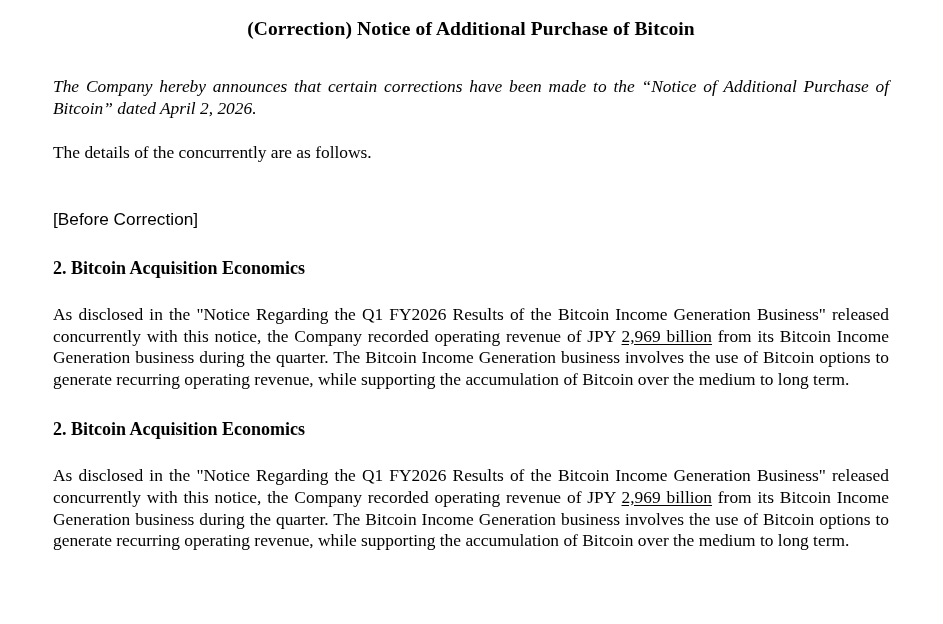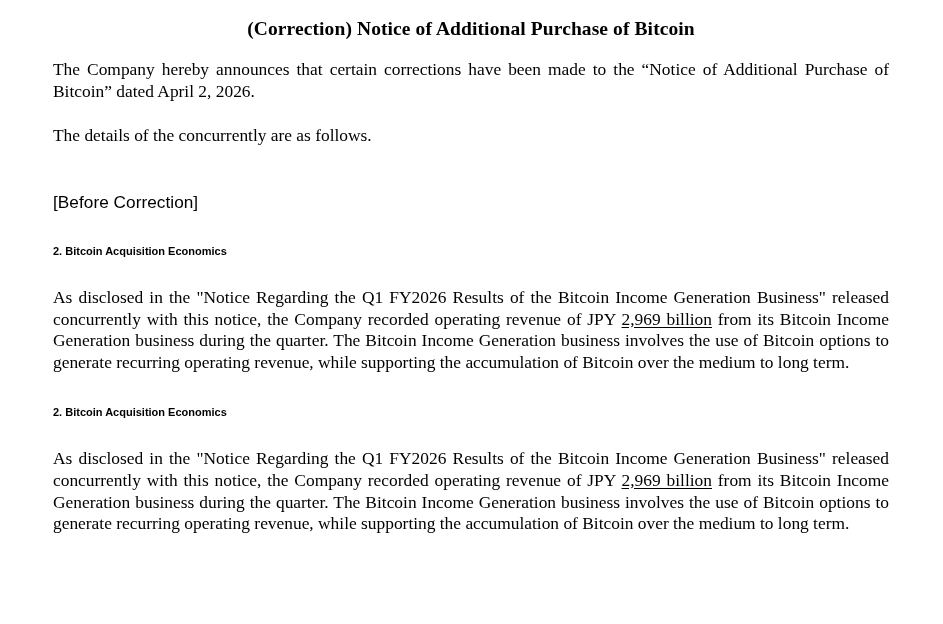--- a/index.html
+++ b/index.html
@@ -45,21 +45,22 @@
   .body-para {
     font-size: 17.4px;
     line-height: 21.8px;
     text-align: justify;
     text-justify: inter-word;
     margin: 0;
     padding: 0;
   }
 
   .para-intro {
-    margin-top: 19px;
+    margin-top: 36px;
+    font-style: italic;
   }
 
   .para-details {
     margin-top: 22px;
   }
 
   .section-label {
     font-family: "Liberation Sans", "DejaVu Sans", sans-serif;
     font-size: 17.2px;
     line-height: 21px;
@@ -70,23 +71,23 @@
 
   .label-before {
     margin-top: 45px;
   }
 
   .label-after {
     margin-top: 29px;
   }
 
   .section-heading {
-    font-family: Liberation Sans, sans-serif;
+    font-family: Liberation Serif, serif;
     font-weight: bold;
-    font-size: 11px;
+    font-size: 18px;
     line-height: 21px;
     margin: 0;
     margin-top: 28px;
   }
 
   .section-body {
     margin-top: 25px;
   }
 
   .section-body-after {

